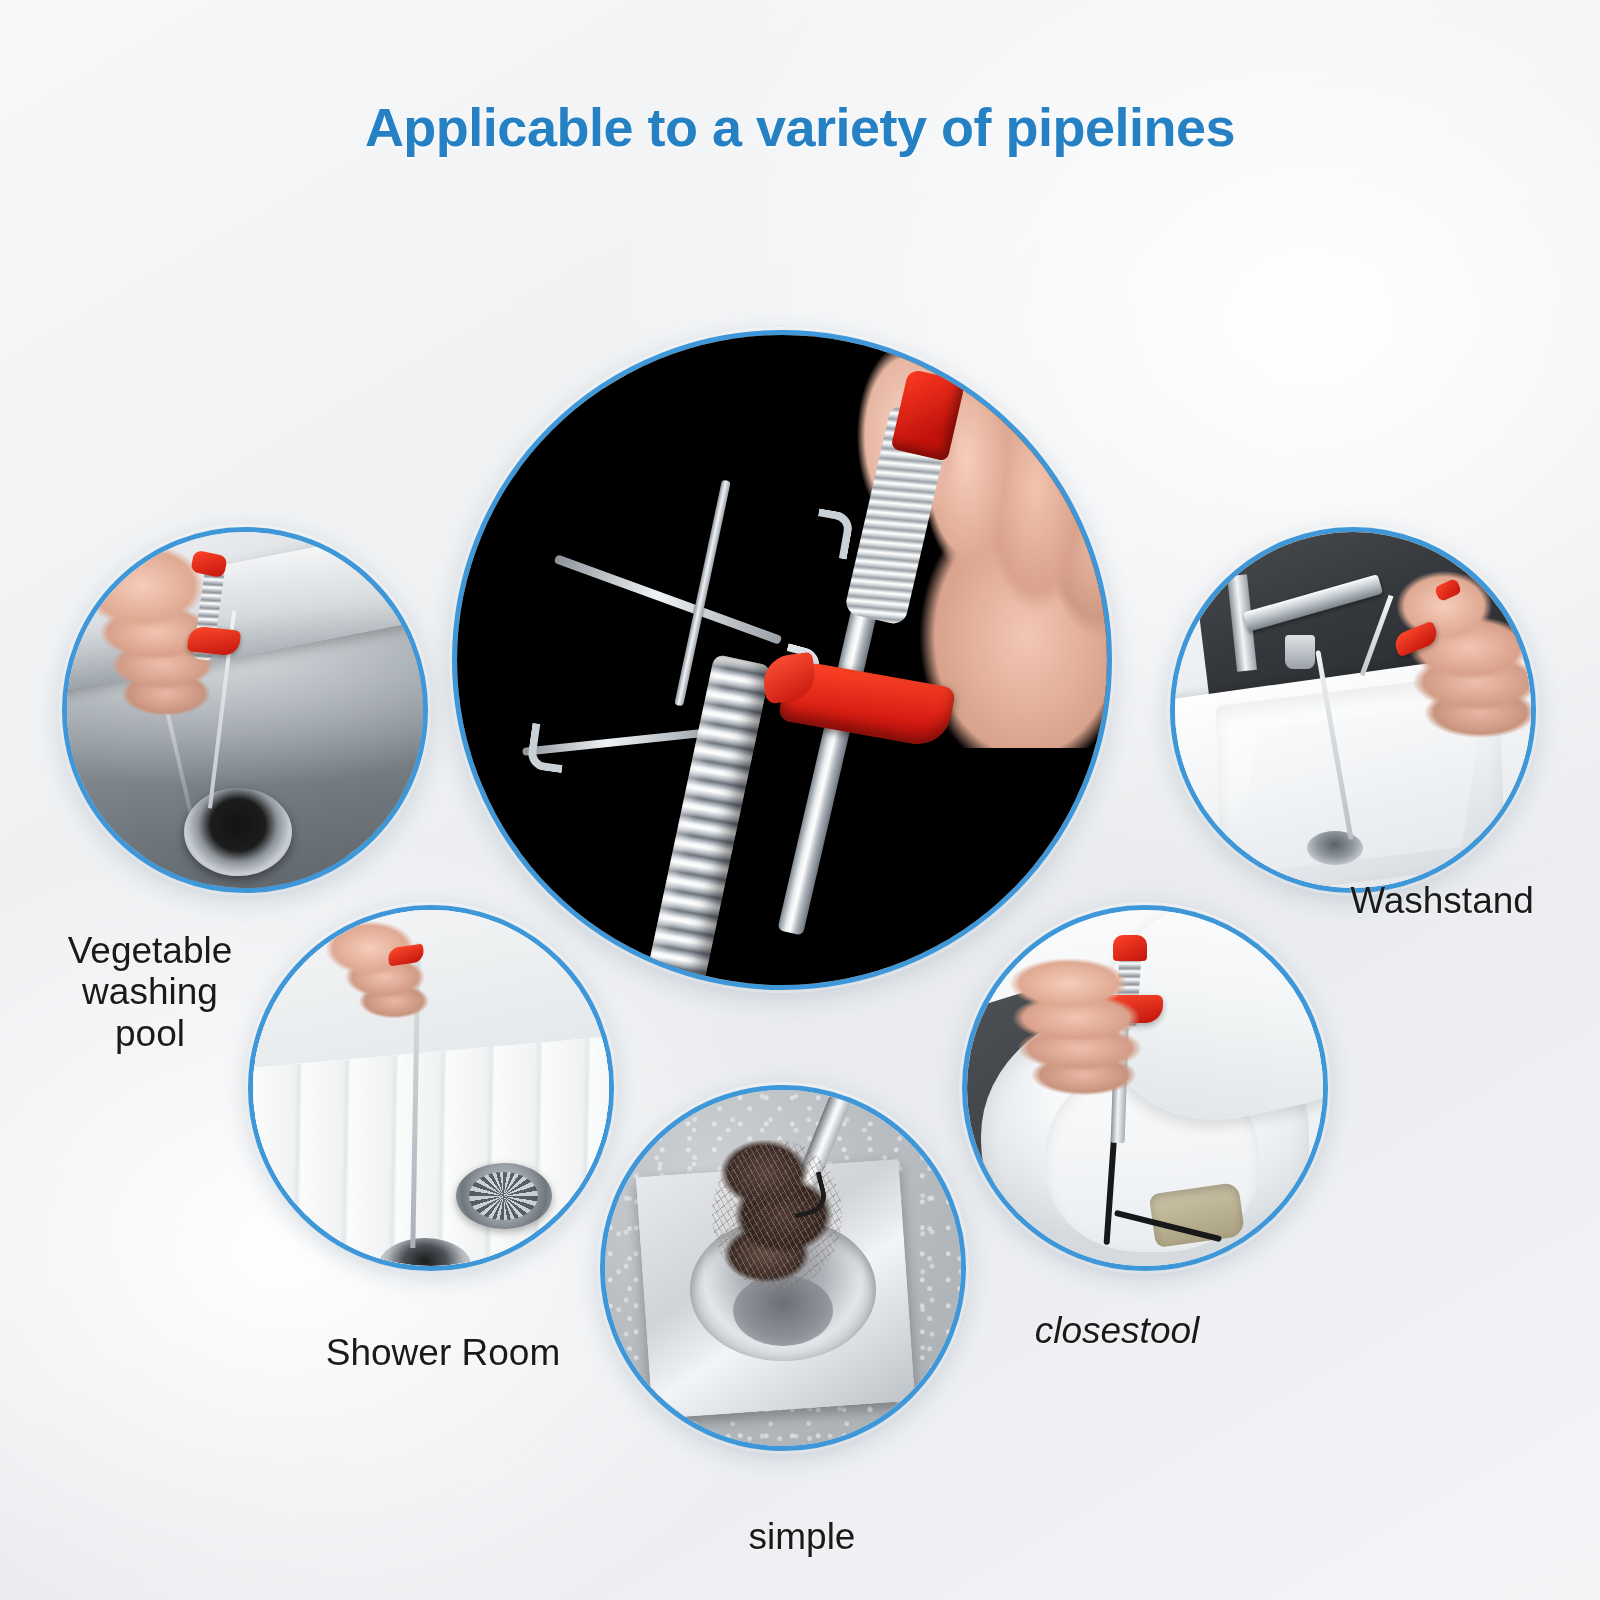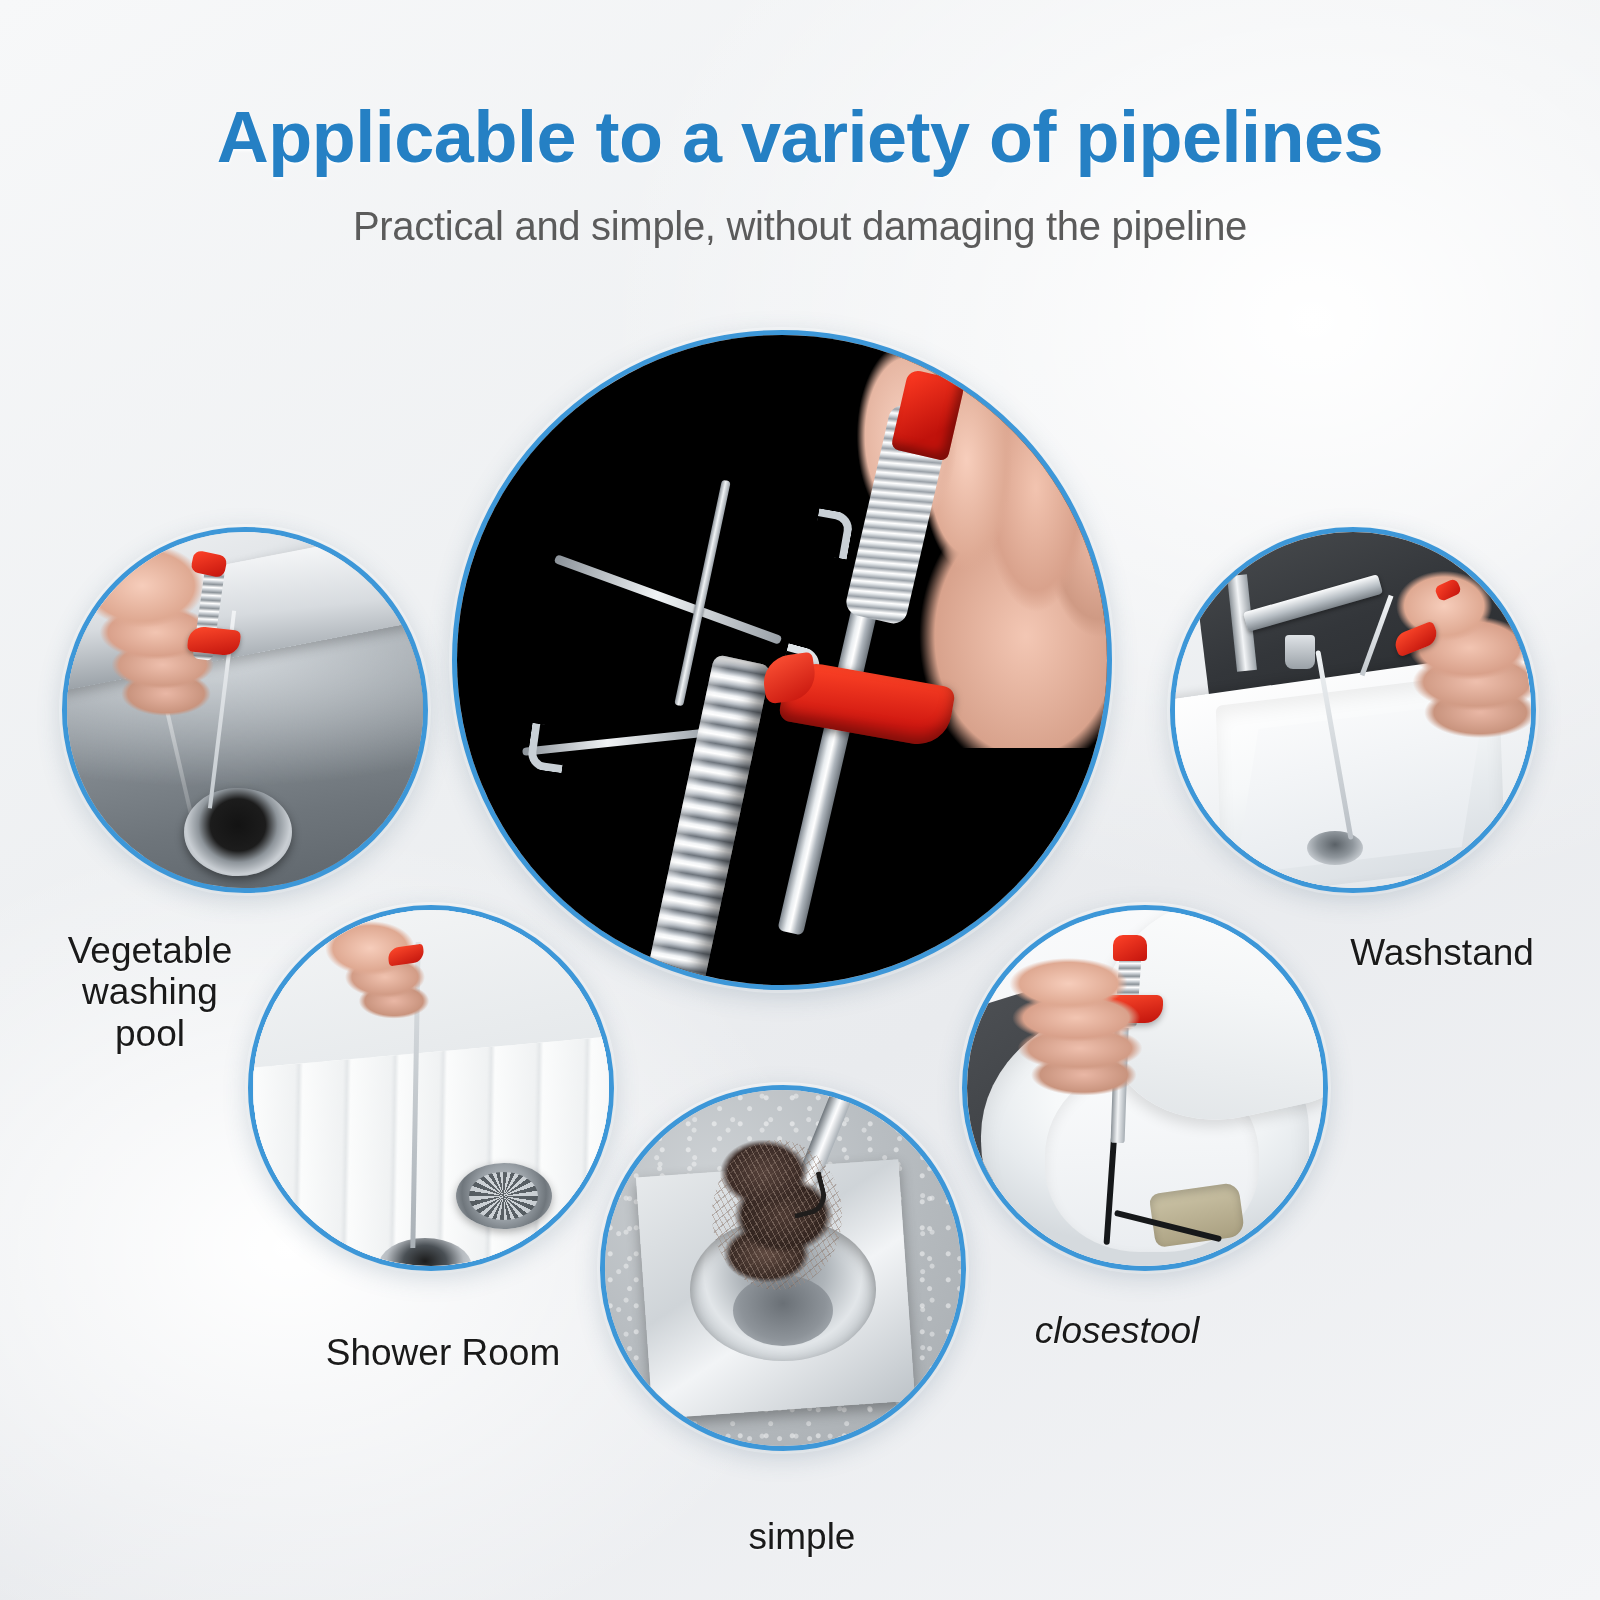--- a/index.html
+++ b/index.html
@@ -11,21 +11,21 @@
       radial-gradient(ellipse 1100px 900px at 82% 20%, #ffffff 0%, rgba(255,255,255,0) 65%),
       linear-gradient(150deg, #f7f8f9 0%, #eef0f2 38%, #e9ebee 62%, #f4f5f7 100%);
     overflow:hidden;
     position:relative;
   }
 
   
   .hdr { position:absolute; left:0; top:0; width:1600px; text-align:center; }
   .title {
     margin-top:96px;
-    font-size:72px;
+    font-size:54px;
     font-weight:bold;
     color:#2580c4;
     letter-spacing:-0.5px;
     text-shadow:0 2px 3px rgba(255,255,255,.9);
     white-space:nowrap;
   }
   .subtitle {
     margin-top:26px;
     font-size:40px;
     font-weight:normal;
@@ -67,21 +67,21 @@
     font-size:37px;
     color:#1a1a1a;
     line-height:1.12;
     text-align:center;
     white-space:pre-line;
     z-index:9;
     text-shadow:0 1px 2px rgba(255,255,255,.85);
     padding-left:24px;
   }
   #l-veg    { left:0px;    top:930px;  width:276px; }
-  #l-wash   { left:1280px; top:932px;  width:300px; }
+  #l-wash   { left:1280px; top:880px;  width:300px; }
   #l-shower { left:266px;  top:1332px; width:330px; }
   #l-closet { left:940px;  top:1310px; width:330px;font-style:italic; }
   #l-sewer  { left:625px;  top:1516px; width:330px; }
 
   
 
   
   .s-center { background:#000; }
   .s-center .coil {
     position:absolute; left:44%; top:50%; width:58px; height:420px;
@@ -470,21 +470,20 @@
       radial-gradient(ellipse 80px 30px at 48% 42%, #f2c5b2 0%, #d9a18b 66%, rgba(0,0,0,0) 80%),
       radial-gradient(ellipse 78px 28px at 50% 58%, #eebfad 0%, #d29c86 66%, rgba(0,0,0,0) 80%),
       radial-gradient(ellipse 66px 26px at 52% 72%, #e9b7a5 0%, #c9947e 66%, rgba(0,0,0,0) 80%);
   }
 </style>
 </head>
 <body>
 
 <div class="hdr">
   <div class="title">Applicable to a variety of pipelines</div>
-  <div class="subtitle">Practical and simple, without damaging the pipeline</div>
 </div>
 
 <div class="circle" id="c-center">
   <div class="scene s-center">
     <div class="claw a"></div>
     <div class="claw b"></div>
     <div class="claw c"></div>
     <div class="hook h1"></div>
     <div class="hook h2"></div>
     <div class="coil"></div>

